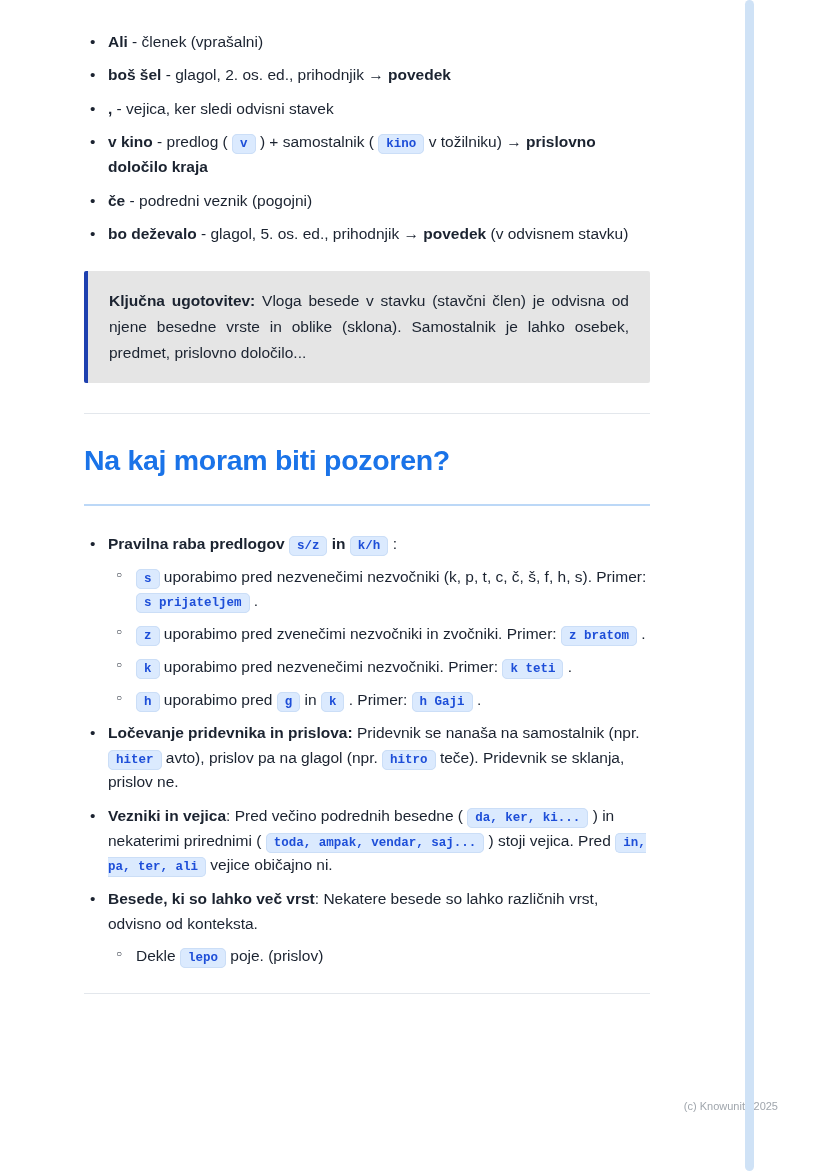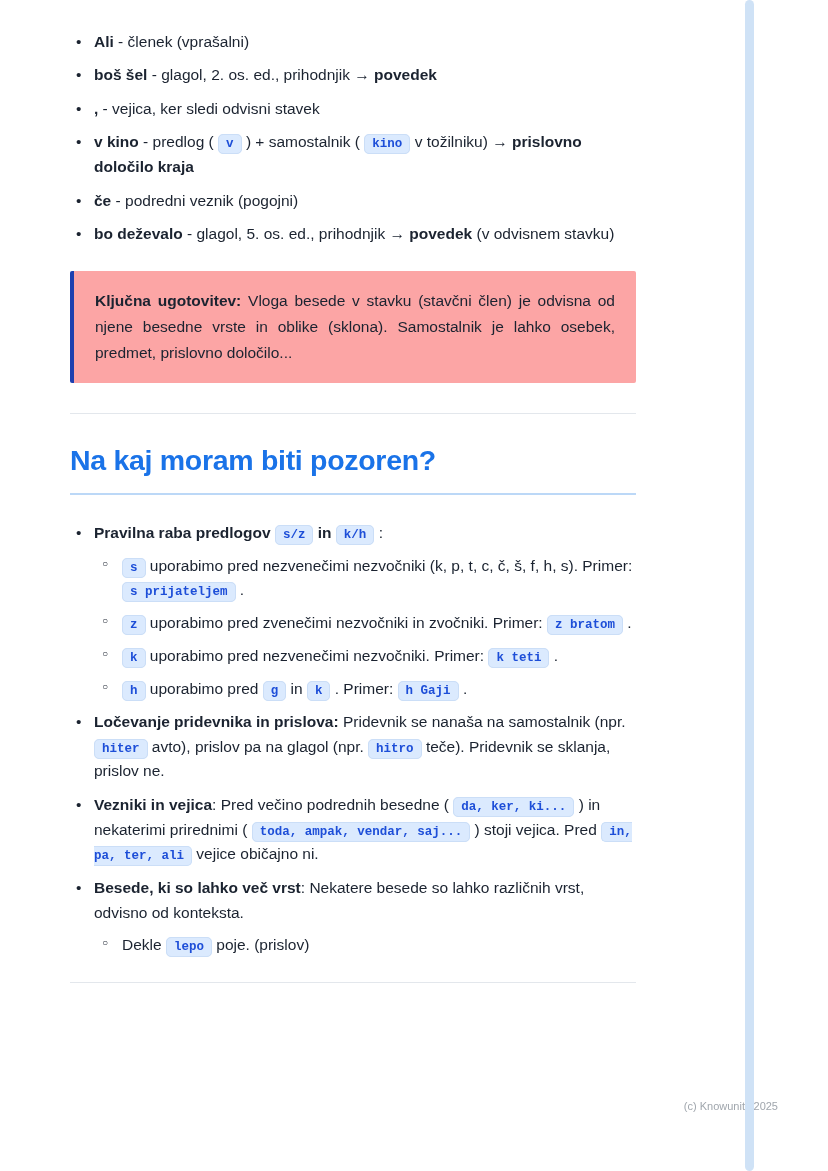--- a/index.html
+++ b/index.html
@@ -7,21 +7,21 @@
     width: 828px;
     height: 1171px;
     background: #ffffff;
     font-family: "Liberation Sans", sans-serif;
     color: #1b2330;
     position: relative;
     overflow: hidden;
   }
   .content {
     position: absolute;
-    left: 70px;
+    left: 84px;
     top: 30px;
     width: 566px;
   }
   ul.doc-list {
     list-style: none;
     margin: 0;
     padding: 0;
   }
   ul.doc-list > li {
     position: relative;
@@ -62,21 +62,21 @@
     font-family: "Liberation Mono", "DejaVu Sans Mono", monospace;
     font-size: 12.5px;
     font-weight: 700;
     color: #1d4ed8;
     background: #dbeafe;
     border: 1px solid #cbdef7;
     padding: 2px 7px;
     border-radius: 5px;
   }
   .callout {
-    background: #fca5a5;
+    background: #e5e5e5;
     border-left: 4px solid #1e40af;
     border-radius: 2px;
     padding: 17px 21px;
     margin: 24px 0 30px 0;
     font-size: 15.5px;
     line-height: 1.68;
     text-align: justify;
   }
   .callout p { margin: 0; }
   hr.divider {
@@ -84,21 +84,21 @@
     border-top: 1px solid #e3e7ec;
     margin: 0;
   }
   hr.divider.bottom { margin-top: 24px; }
   .section-heading {
     color: #1a73e8;
     font-size: 28.5px;
     font-weight: 700;
     letter-spacing: -0.3px;
     margin: 30px 0 26px 0;
-    padding-bottom: 16px;
+    padding-bottom: 27px;
     border-bottom: 2px solid #bcd8f7;
   }
   .footer {
     position: absolute;
     top: 1100px;
     right: 50px;
     font-size: 11px;
     color: #a0a6ad;
   }
   .scroll-track {

